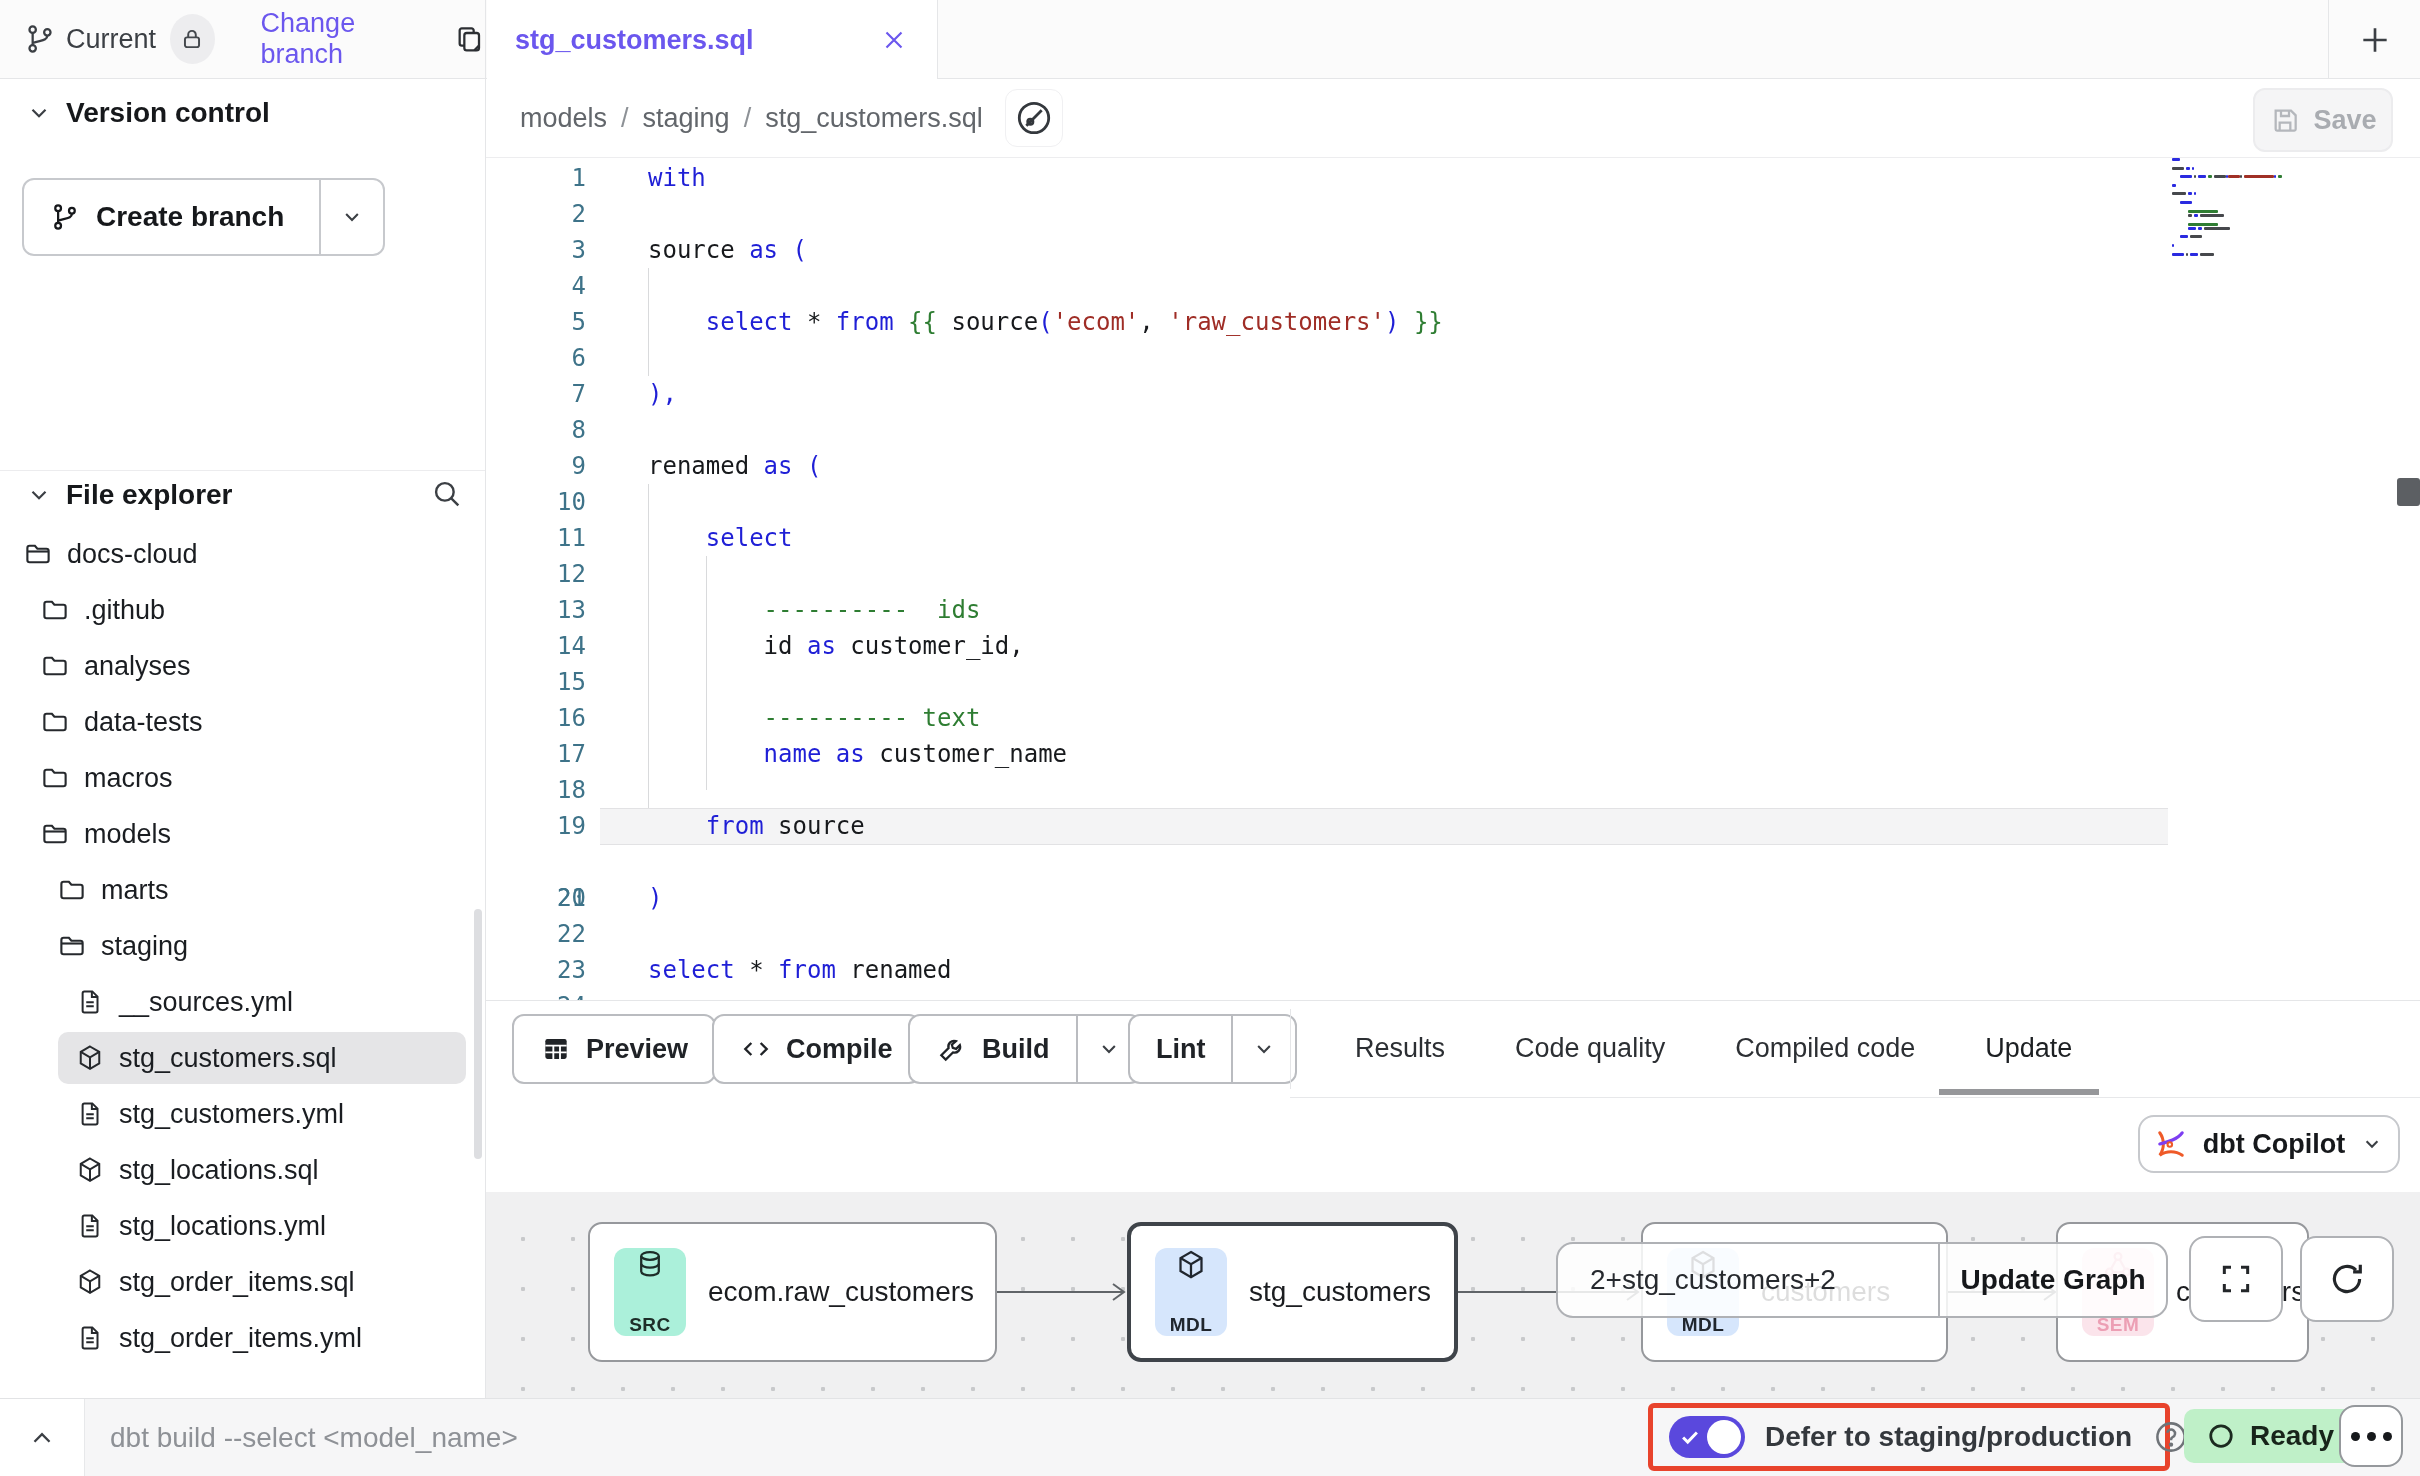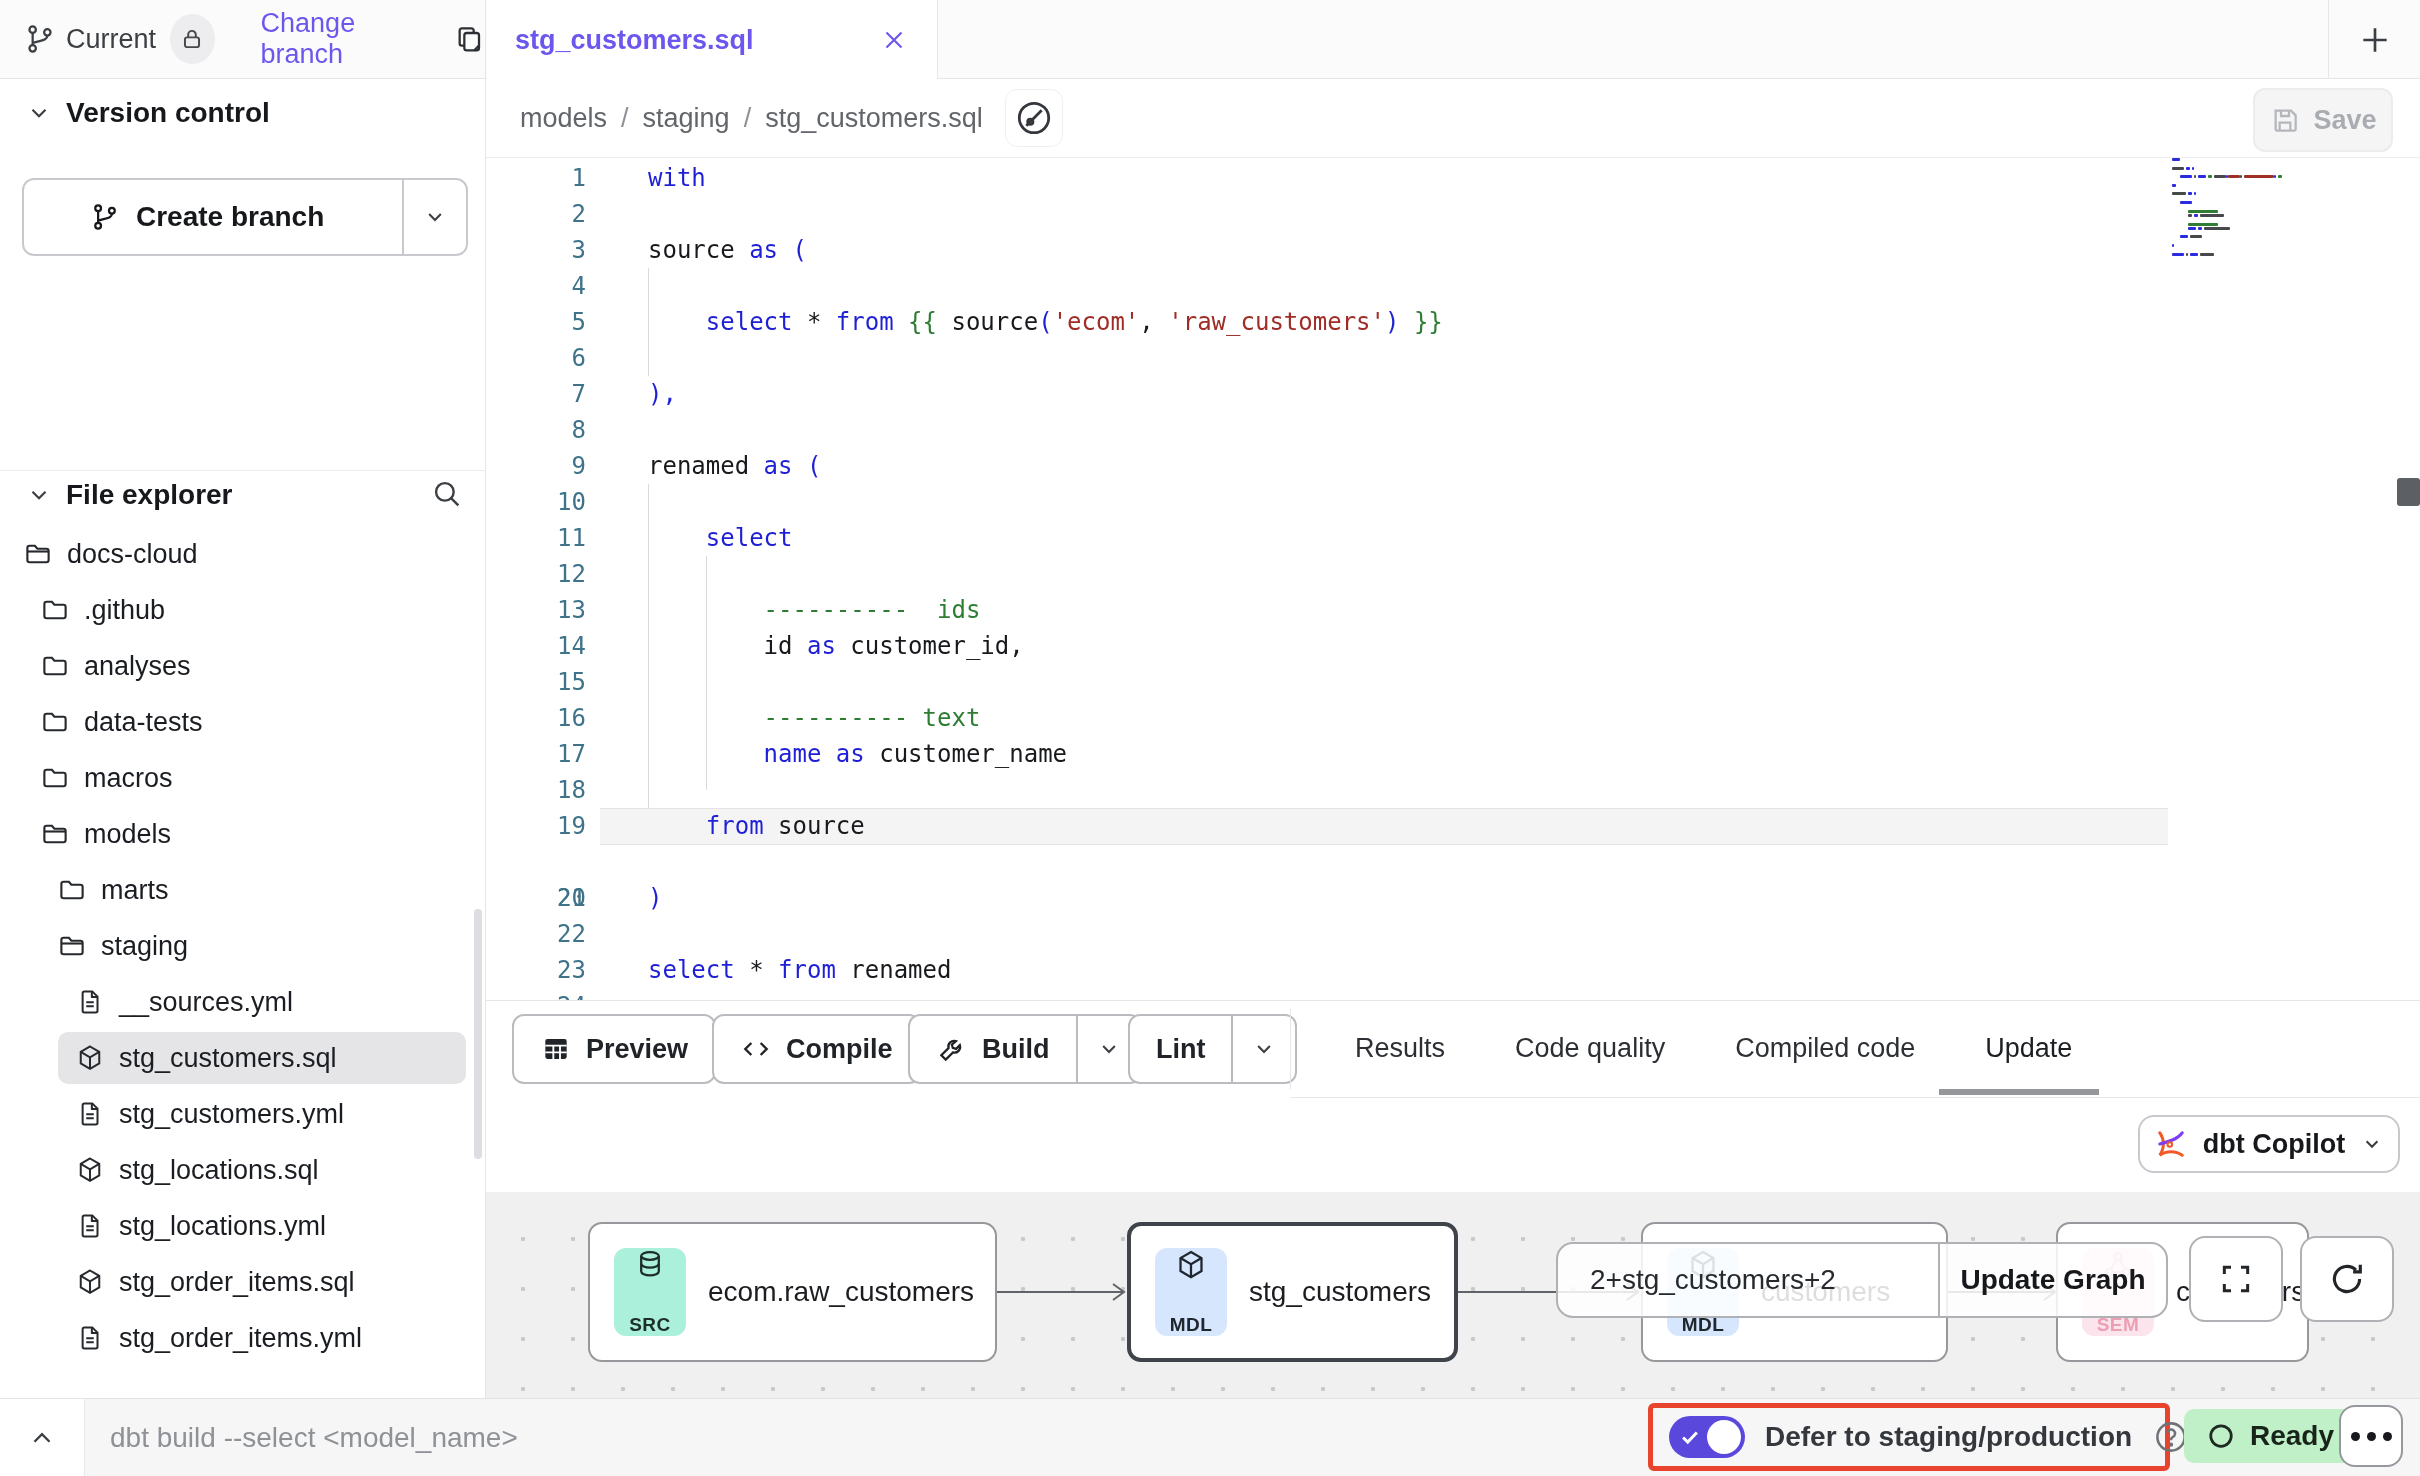--- a/index.html
+++ b/index.html
@@ -36,22 +36,22 @@
   .copy-ic { margin-left:28px; color:#2c2f33; }
 
   
   #sidebar { left:0; top:79px; width:486px; height:1319px; background:#fff; border-right:1px solid #e5e6e8; overflow:hidden; }
   .sect-head { position:absolute; left:26px; display:flex; align-items:center; gap:14px; color:#16181b; }
   .sect-head .t { font-size:28px; font-weight:700; }
   .vc-head { top:18px; }
   .fe-head { top:400px; }
   .fe-search { position:absolute; left:430px; top:398px; color:#3b3f44; }
   .sidebar-div { position:absolute; left:0; top:391px; width:486px; height:1px; background:#ececee; }
-  .create-branch { position:absolute; left:22px; top:99px; width:446px; height:78px; background:#fff;
-    border:2px solid #c7c9cd; border-radius:12px; display:flex; align-items:stretch;padding-left:40px; }
+  .create-branch { position:absolute; left:22px; top:99px; width:363px; height:78px; background:#fff;
+    border:2px solid #c7c9cd; border-radius:12px; display:flex; align-items:stretch; }
   .create-branch .main { flex:1; display:flex; align-items:center; gap:16px; padding-left:26px;
     font-size:28px; font-weight:600; color:#16181b; }
   .create-branch .split { width:2px; background:#c7c9cd; }
   .create-branch .dd { width:62px; display:flex; align-items:center; justify-content:center; color:#3b3f44; }
 
   #tree { position:absolute; left:0; top:447px; width:486px; }
   .tree-row { position:absolute; height:56px; display:flex; align-items:center; gap:14px; color:#1a1d21; font-size:27px; }
   .tree-row .ic { color:#26292d; flex:none; }
   .tree-sel { position:absolute; left:58px; width:408px; height:52px; background:#e5e5e7; border-radius:10px; }
   .fe-scroll { position:absolute; left:474px; top:830px; width:8px; height:250px; background:#dddee1; border-radius:4px; }

